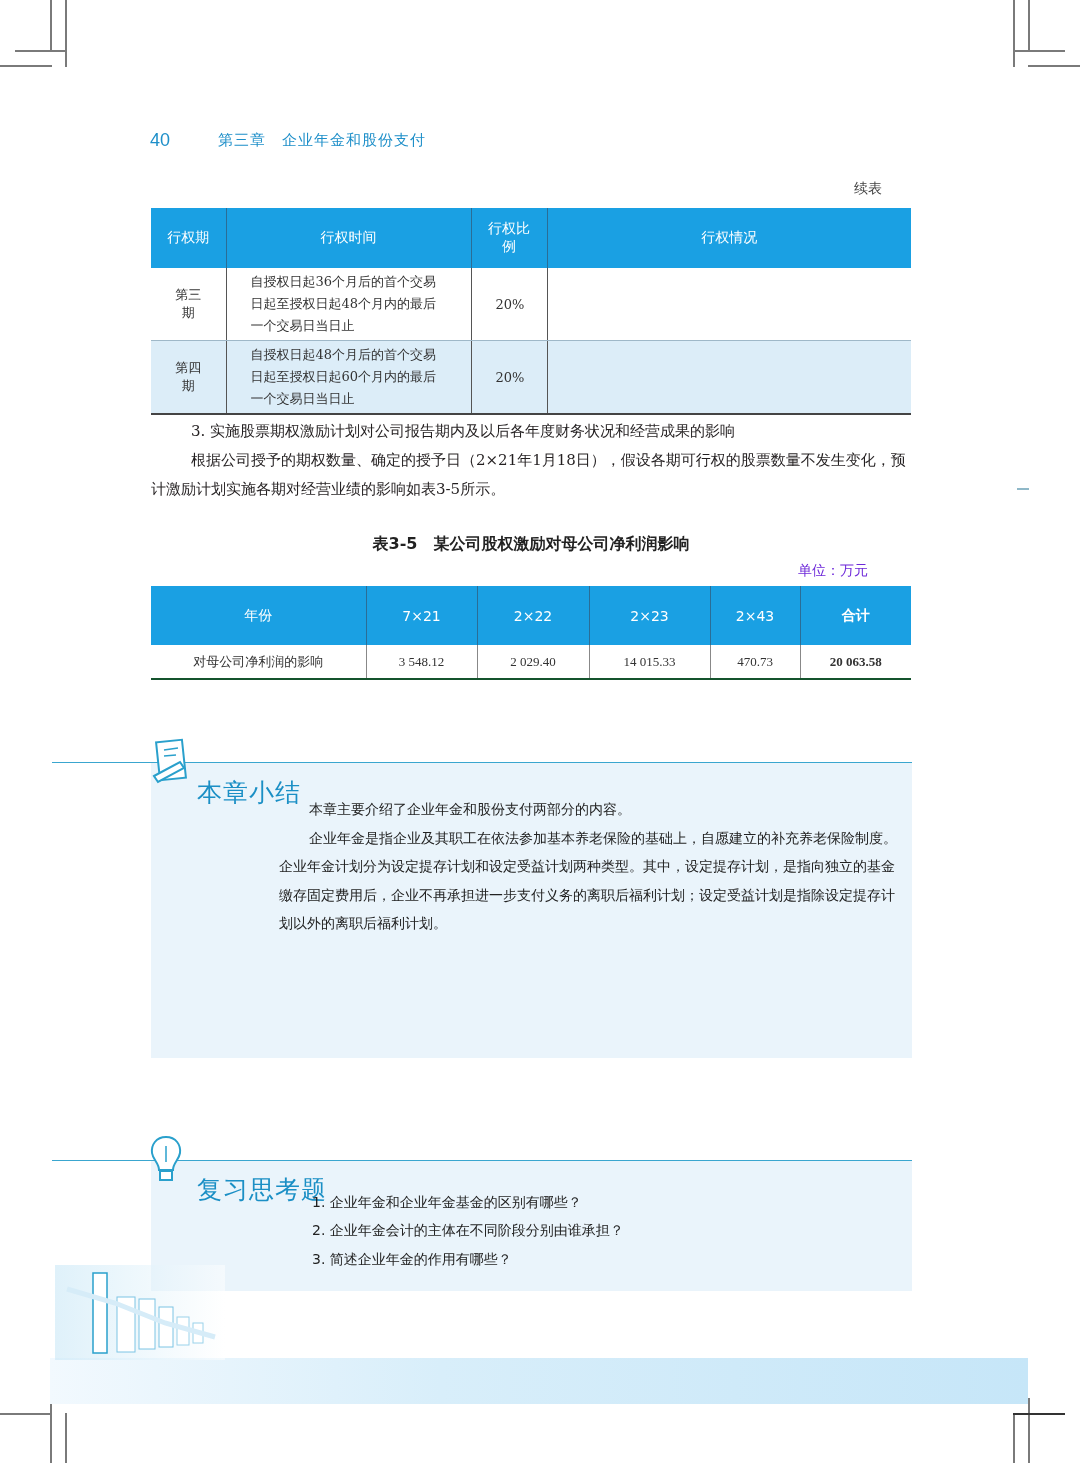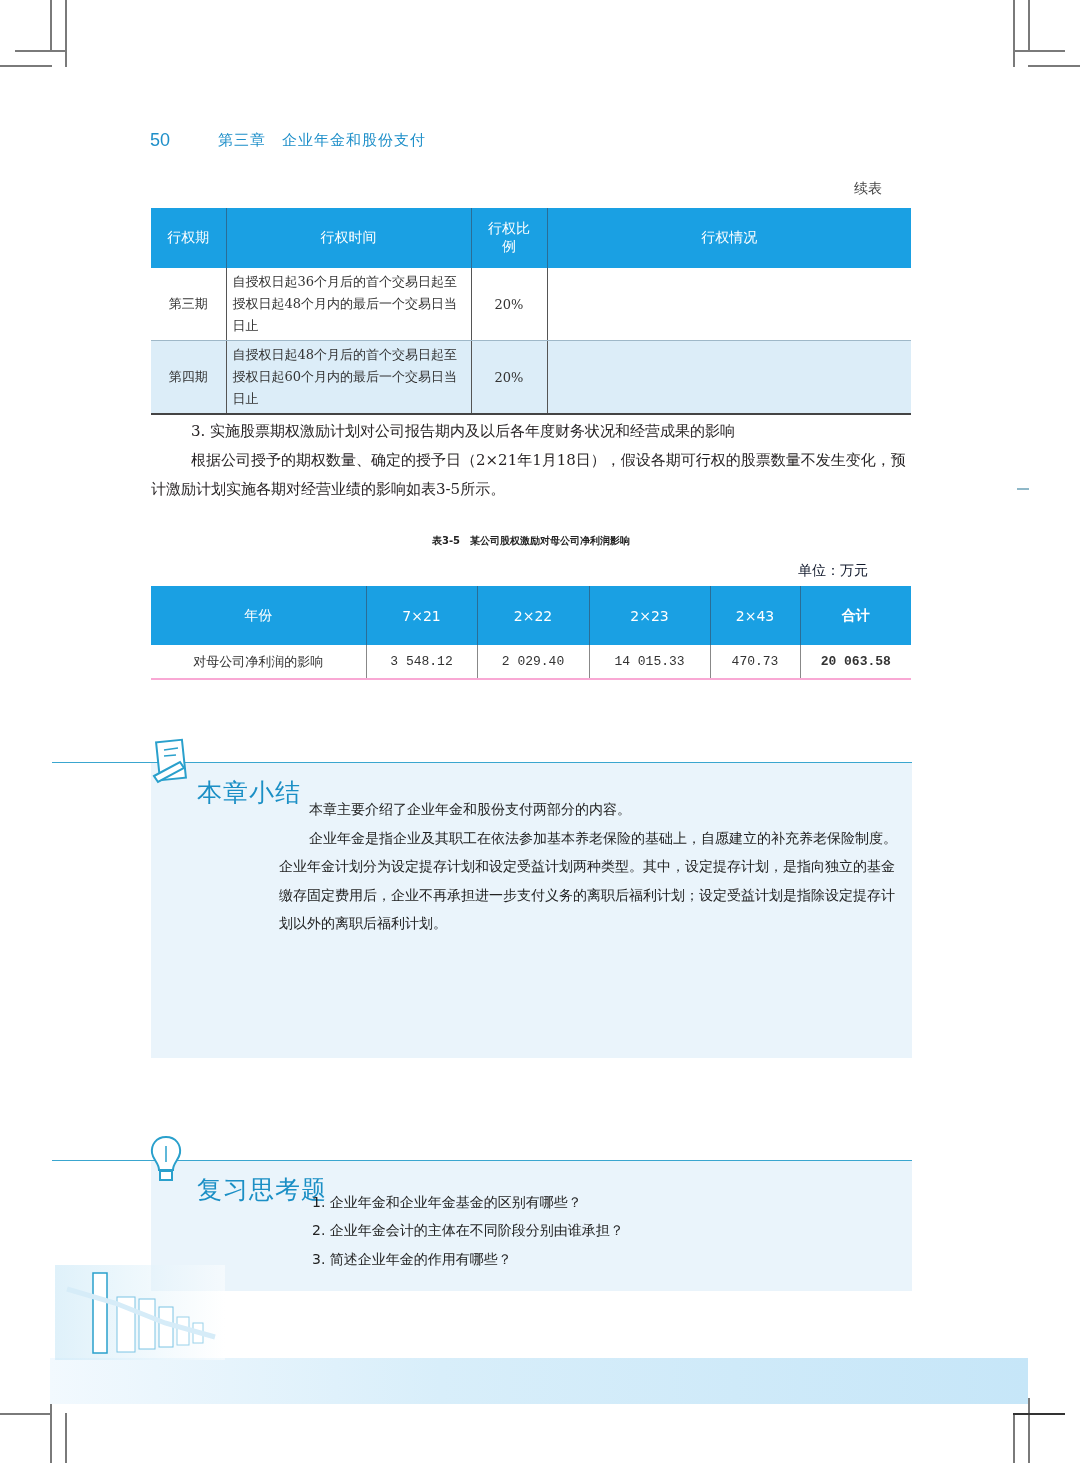--- a/index.html
+++ b/index.html
@@ -9,34 +9,34 @@
   .crop { position:absolute; background:#7a7a7a; }
   .page-header { left:150px; top:128px; height:24px; display:flex; align-items:center; color:#1e8fc9; }
   .page-num { font-family:"Liberation Sans", sans-serif; font-size:18px; width:68px; }
   .chap { font-size:15px; letter-spacing:1px; }
   .serif { font-family:"DejaVu Serif", serif;margin-left:8px; }
   .cont-label { left:846px; top:180px; font-size:14px; color:#444; }
   table { border-collapse:collapse; }
   .t1 { left:151px; top:208px; width:760px; table-layout:fixed; }
   .t1 th { background:#1aa0e3; color:#fff; font-weight:normal; font-size:14px; height:31px; border-left:1px solid #2a6d96; padding:12px; }
   .t1 th:first-child { border-left:none; }
-  .t1 td { font-size:13px; color:#333; border-left:1px solid #555; padding:0 6px; height:72px; text-align:center; font-family:"DejaVu Serif", serif; }
+  .t1 td { font-size:13px; color:#333; border-left:1px solid #555; padding:0 24px; height:72px; text-align:center; font-family:"DejaVu Serif", serif; }
   .t1 td:first-child { border-left:none; }
   .t1 td.l { text-align:left; line-height:22px; }
   .t1 tr.alt td { background:#dcedf8; }
   .t1 tbody tr:last-child td { border-bottom:2px solid #444; }
   .t1 tbody tr:first-child td { border-bottom:1px solid #9fb8c8; }
   .para { left:151px; width:762px; font-size:15px; line-height:29px; color:#231f20; font-family:"DejaVu Serif", serif; }
   .indent { text-indent:40px; }
-  .caption { left:151px; width:760px; top:534px; text-align:center; font-size:10px; font-weight:bold; color:#222; }
-  .unit { left:798px; top:562px; font-size:14px; color:#0f172a; font-family:"DejaVu Serif", serif; }
+  .caption { left:151px; width:760px; top:534px; text-align:center; font-size:16px; font-weight:bold; color:#222; }
+  .unit { left:798px; top:562px; font-size:14px; color:#6d28d9; font-family:"DejaVu Serif", serif; }
   .t2 { left:151px; top:586px; width:760px; table-layout:fixed; }
   .t2 th { background:#1aa0e3; color:#fff; font-weight:normal; font-size:14px; height:31px; border-left:1px solid #2a6d96; padding:14px; }
   .t2 th:first-child { border-left:none; }
-  .t2 td { font-size:13px; height:31px; text-align:center; border-left:1px solid #888; border-bottom:2px solid #f9a8d4; font-family:Liberation Mono, monospace; color:#333;margin-top:33px; }
+  .t2 td { font-size:13px; height:31px; text-align:center; border-left:1px solid #888; border-bottom:2px solid #14532d; font-family:Liberation Serif, serif; color:#333;margin-top:33px; }
   .t2 td:first-child { border-left:none; }
   .t2 .b { font-weight:bold; }
   .box { position:absolute; background:#eaf4fb; }
   .hline { position:absolute; height:1px; background:#3aa6cf; }
   .sec-title { font-size:25px; color:#1b8fc5; letter-spacing:1px;margin-top:8px; }
   .summary-text { left:279px; top:795px; width:624px; font-size:14px; line-height:28.5px; color:#222; }
   .q { font-size:14px; color:#222; }
   .bottom-band { left:50px; top:1358px; width:978px; height:46px; background:linear-gradient(to right,#f2f9fe 0%,#d8eefa 40%,#c6e6f8 100%); }
 </style>
 </head>
@@ -51,21 +51,21 @@
 <div class="crop" style="left:1013px;top:50px;width:52px;height:2px"></div>
 <div class="crop" style="left:1028px;top:65px;width:52px;height:2px"></div>
 <div class="crop" style="left:50px;top:1398px;width:2px;height:65px"></div>
 <div class="crop" style="left:0;top:1413px;width:52px;height:2px"></div>
 <div class="crop" style="left:65px;top:1413px;width:2px;height:50px"></div>
 <div class="crop" style="left:1028px;top:1398px;width:2px;height:65px"></div>
 <div class="crop" style="left:1013px;top:1413px;width:2px;height:50px"></div>
 <div class="crop" style="left:1013px;top:1413px;width:52px;height:2px;background:#333"></div>
 
 <div class="abs page-header">
-  <span class="page-num">50</span>
+  <span class="page-num">40</span>
   <span class="chap">第三章　企业年金和股份支付</span>
 </div>
 
 <div class="abs cont-label serif">续表</div>
 
 <table class="abs t1">
   <colgroup>
       <col style="width:75px">
       <col style="width:245px">
       <col style="width:76px">

